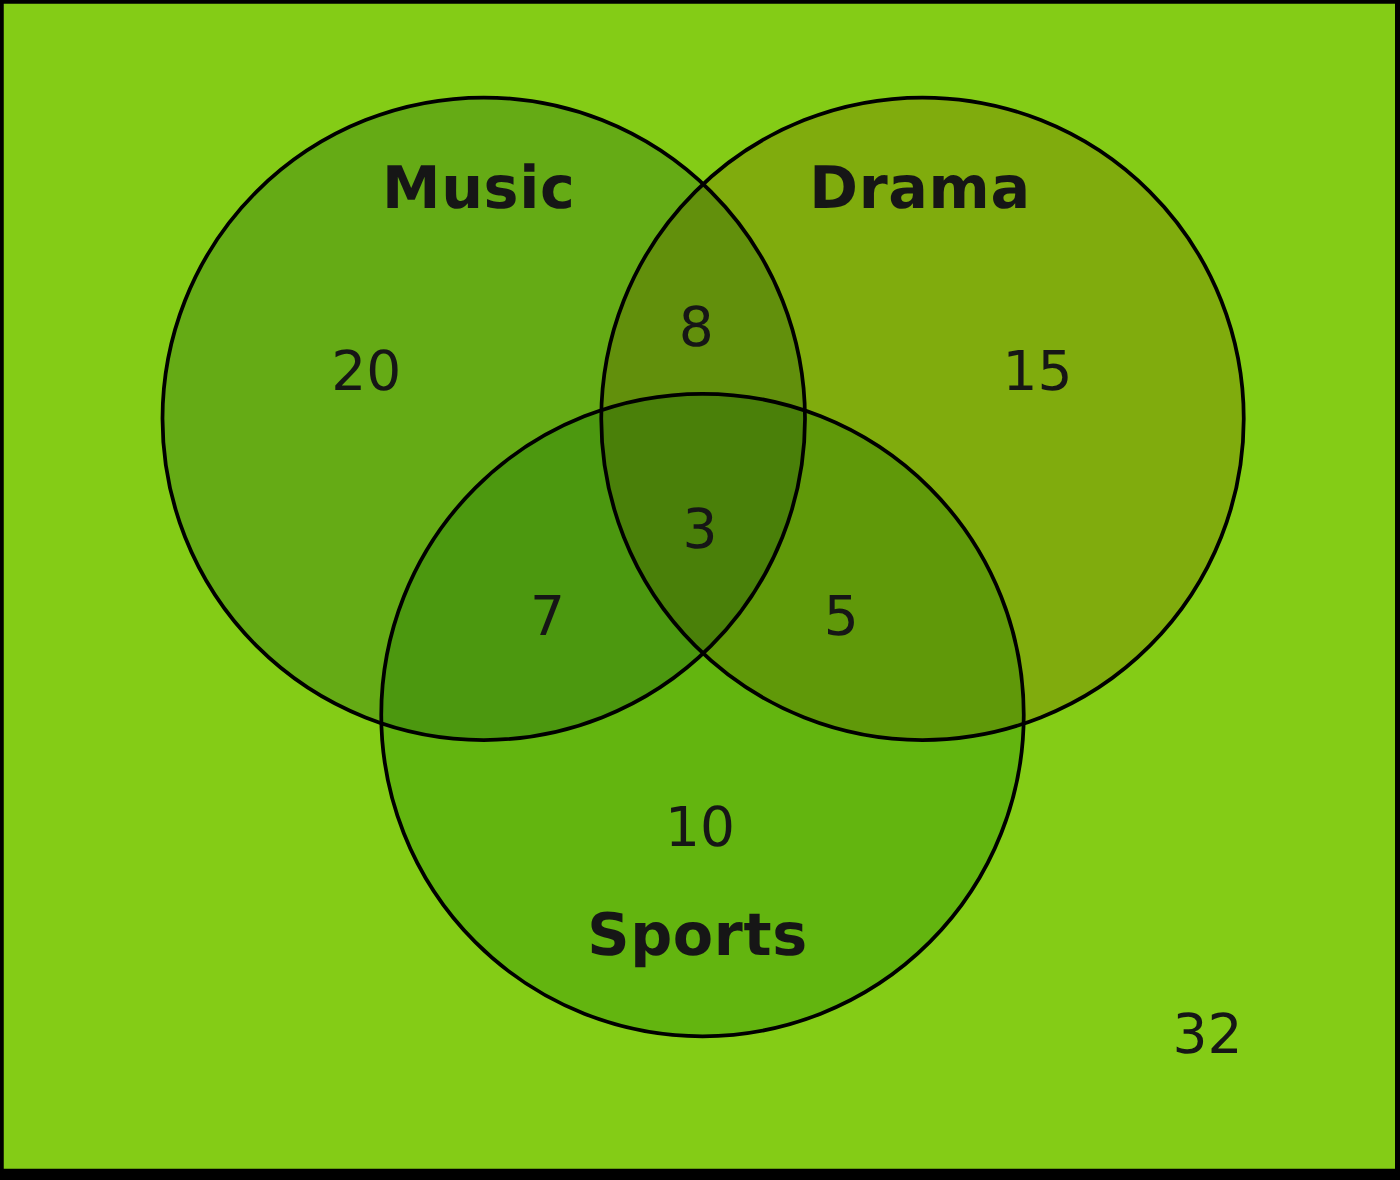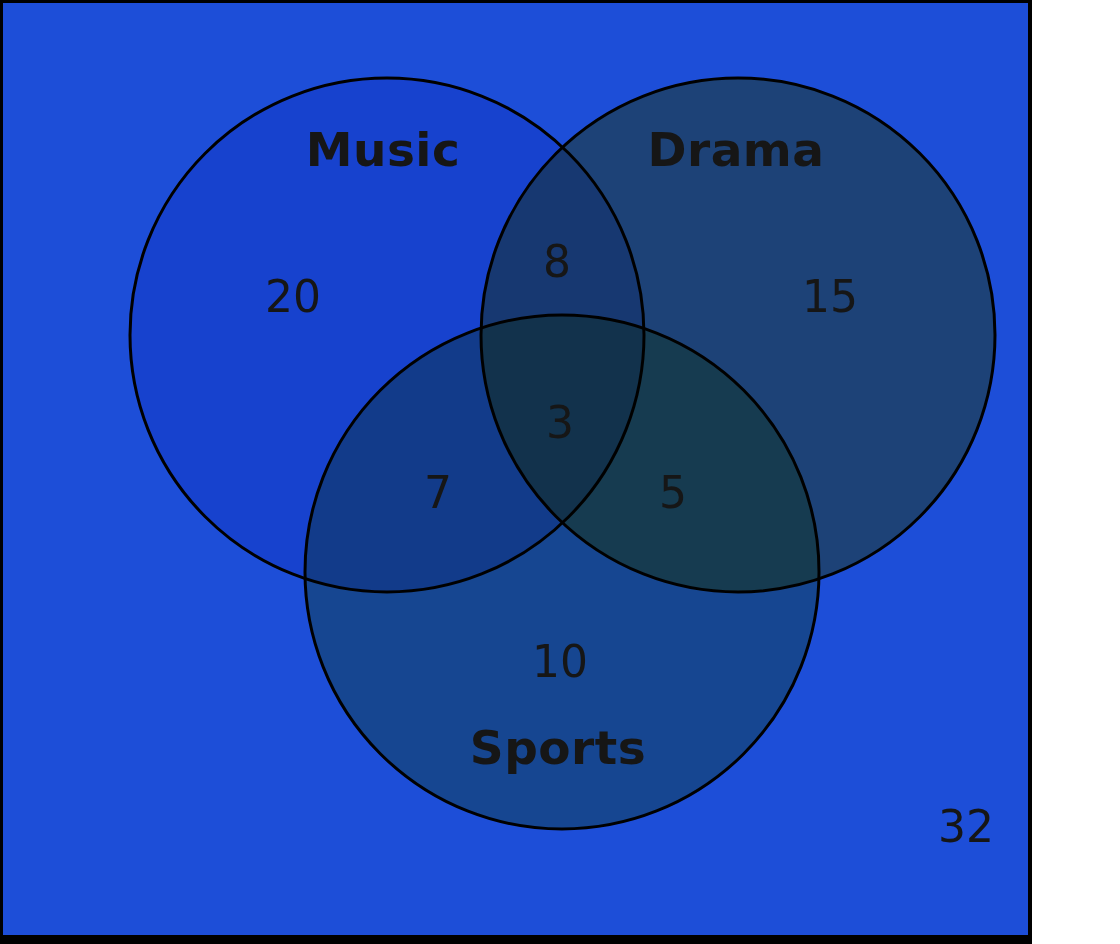--- a/index.html
+++ b/index.html
@@ -6,23 +6,23 @@
     margin: 0;
     padding: 0;
     width: 1120px;
     height: 944px;
     background: #ffffff;
     overflow: hidden;
     font-family: "DejaVu Sans", "Liberation Sans", sans-serif;
   }
   .canvas {
     position: relative;
-    width: 1032px;
+    width: 1120px;
     height: 944px;
-    background: #1d4ed8;
+    background: #84cc16;
     box-sizing: border-box;
     isolation: isolate;
   }
   .frame-border {
     position: absolute;
     inset: 0;
     border-style: solid;
     border-color: #000000;
     border-width: 3px 4px 9px 3px;
     pointer-events: none;

